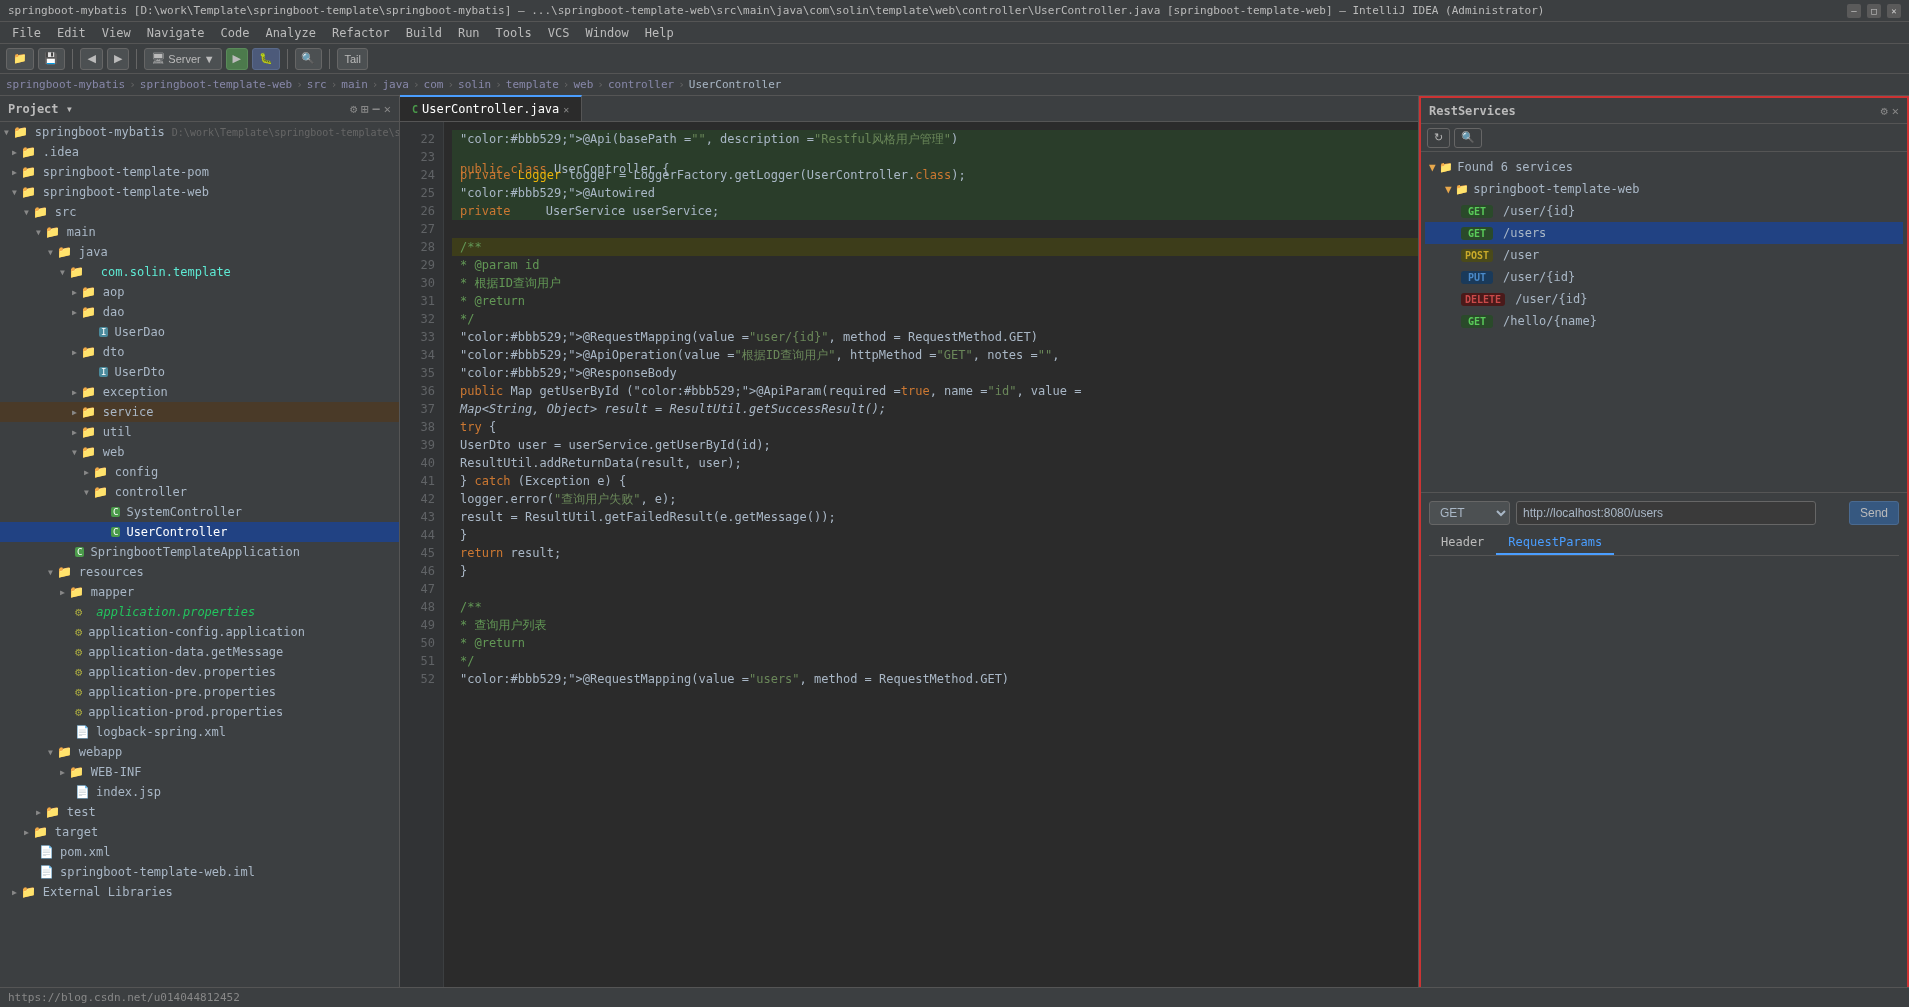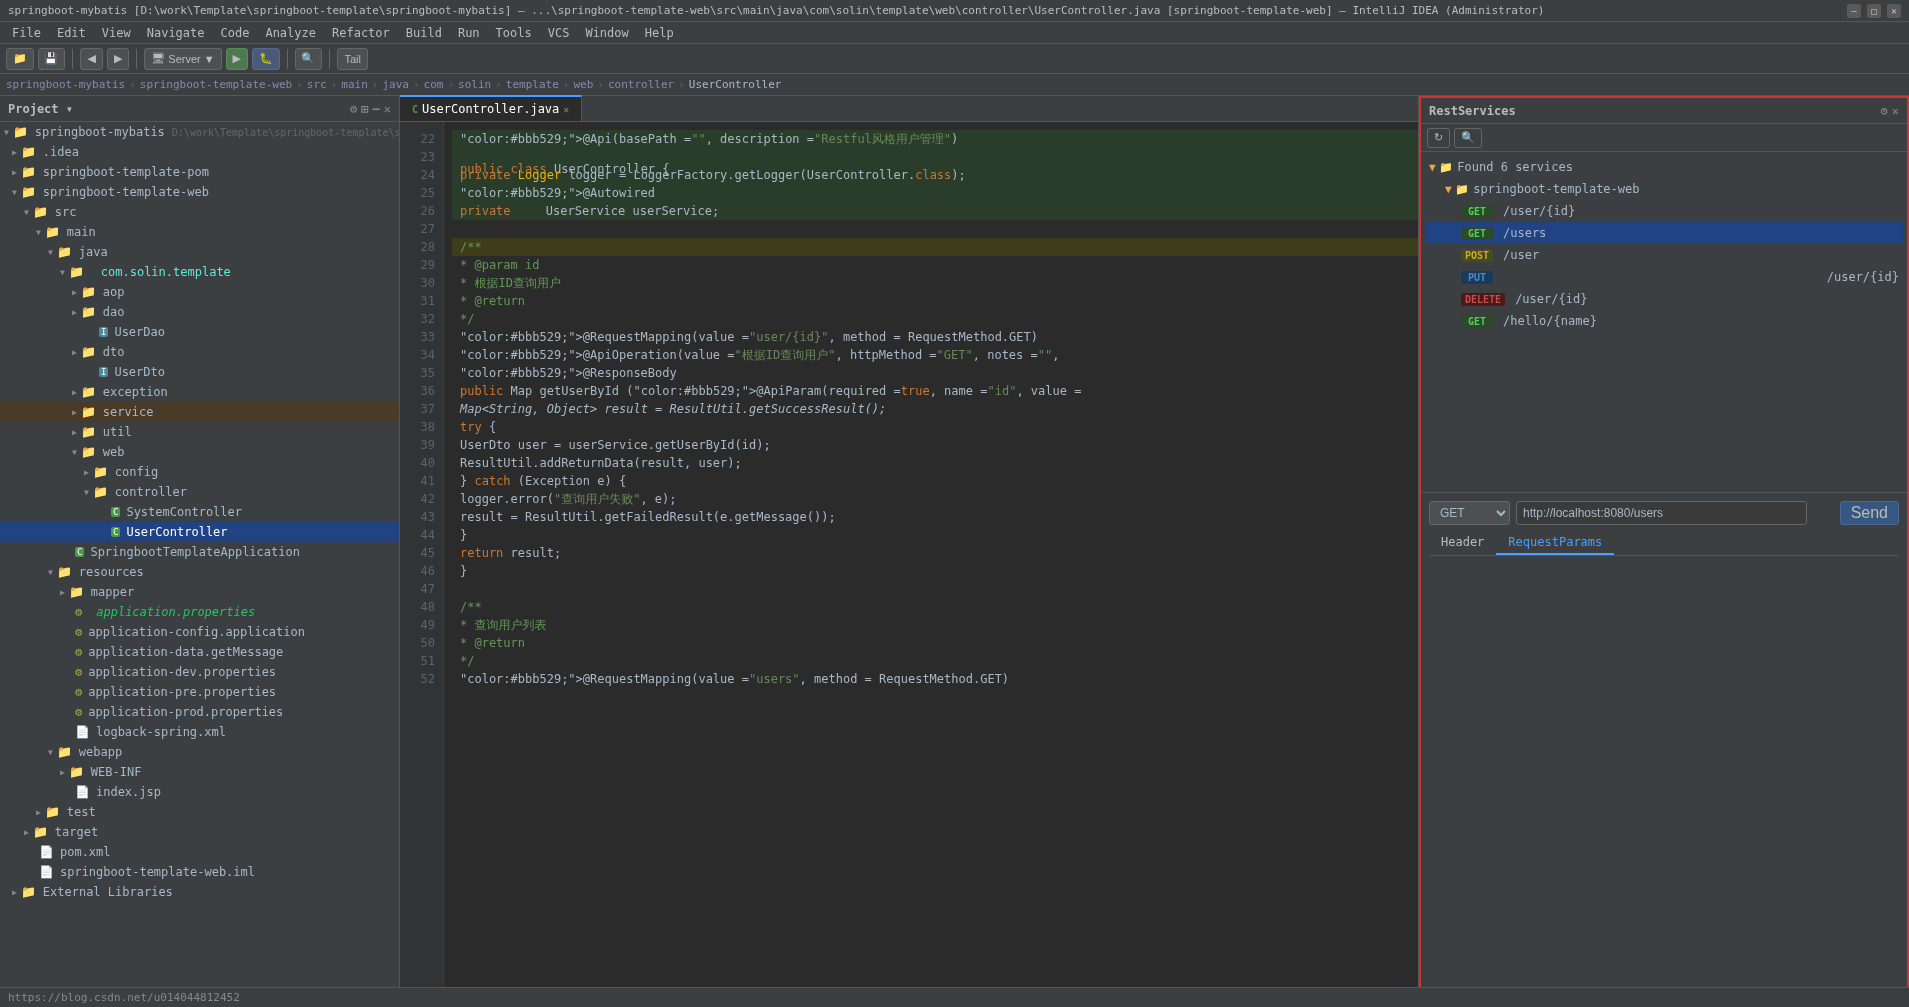--- a/index.html
+++ b/index.html
@@ -66,21 +66,21 @@
     .rest-btn { background: none; border: 1px solid #666; border-radius: 3px; padding: 1px 6px; font-size: 11px; color: #bbbbbb; cursor: pointer; height: 20px; display: flex; align-items: center; }
     #rest-tree { flex: 1; overflow-y: auto; font-size: 12px; padding: 4px; max-height: 340px; }
     .rest-tree-item { padding: 2px 4px; display: flex; align-items: center; gap: 4px; cursor: pointer; height: 22px; }
     .rest-tree-item.selected { background: #214283; }
 
     
     #request-area { border-top: 1px solid #555; padding: 8px; background: #3c3f41; }
     #request-row { display: flex; align-items: center; gap: 6px; margin-bottom: 6px; }
     #method-select { background: #4c5052; border: 1px solid #666; color: #a9b7c6; padding: 2px 6px; font-size: 12px; height: 24px; border-radius: 3px; }
     #url-input { flex: 1; background: #3a3a3a; border: 1px solid #666; color: #a9b7c6; padding: 2px 6px; font-size: 12px; height: 24px; border-radius: 3px; }
-    #send-btn { background: #365880; border: 1px solid #4a6a90; color: #bbbbbb; padding: 2px 10px; font-size: 16px; height: 24px; border-radius: 3px; cursor: pointer; margin-left: 27px; }
+    #send-btn { background: #365880; border: 1px solid #4a6a90; color: #bbbbbb; padding: 2px 10px; font-size: 12px; height: 24px; border-radius: 3px; cursor: pointer; margin-left: 27px; }
     #request-tabs { display: flex; border-bottom: 1px solid #555; margin-bottom: 6px; }
     .req-tab { padding: 4px 12px; font-size: 12px; color: #bbbbbb; cursor: pointer; border-bottom: 2px solid transparent; }
     .req-tab.active { color: #4a9eff; border-bottom-color: #4a9eff; }
 
     
     #bottom-bar { position: fixed; bottom: 0; left: 0; right: 0; height: 20px; background: #3c3f41; border-top: 1px solid #555; display: flex; align-items: center; padding: 0 8px; font-size: 11px; color: #888; gap: 12px; }
 
     
     ::-webkit-scrollbar { width: 8px; height: 8px; }
     ::-webkit-scrollbar-track { background: #3c3f41; }
@@ -538,21 +538,21 @@
           <span style="color:#a9b7c6;">/user/{id}</span>
         </div>
         <div class="rest-tree-item selected" style="padding-left: 36px;">
           <span style="background:#2a4a2a; color:#5acc5a; font-size:10px; font-weight:bold; padding:1px 4px; border-radius:3px; min-width:32px; display:inline-block; text-align:center; margin-right:6px;">GET</span>
           <span style="color:#a9b7c6;">/users</span>
         </div>
         <div class="rest-tree-item" style="padding-left: 36px;">
           <span style="background:#4a4a1a; color:#caaa2a; font-size:10px; font-weight:bold; padding:1px 4px; border-radius:3px; min-width:32px; display:inline-block; text-align:center; margin-right:6px;">POST</span>
           <span style="color:#a9b7c6;">/user</span>
         </div>
-        <div class="rest-tree-item" style="padding-left: 36px; justify-content: space-between;">
+        <div class="rest-tree-item" style="padding-left: 36px;">
           <span style="background:#1a3a5a; color:#4a8aca; font-size:10px; font-weight:bold; padding:1px 4px; border-radius:3px; min-width:32px; display:inline-block; text-align:center; margin-right:6px;">PUT</span>
           <span style="color:#a9b7c6;">/user/{id}</span>
         </div>
         <div class="rest-tree-item" style="padding-left: 36px;">
           <span style="background:#4a1a1a; color:#ca4a4a; font-size:10px; font-weight:bold; padding:1px 4px; border-radius:3px; min-width:32px; display:inline-block; text-align:center; margin-right:6px;">DELETE</span>
           <span style="color:#a9b7c6;">/user/{id}</span>
         </div>
         <div class="rest-tree-item" style="padding-left: 36px;">
           <span style="background:#2a4a2a; color:#5acc5a; font-size:10px; font-weight:bold; padding:1px 4px; border-radius:3px; min-width:32px; display:inline-block; text-align:center; margin-right:6px;">GET</span>
           <span style="color:#a9b7c6;">/hello/{name}</span>

